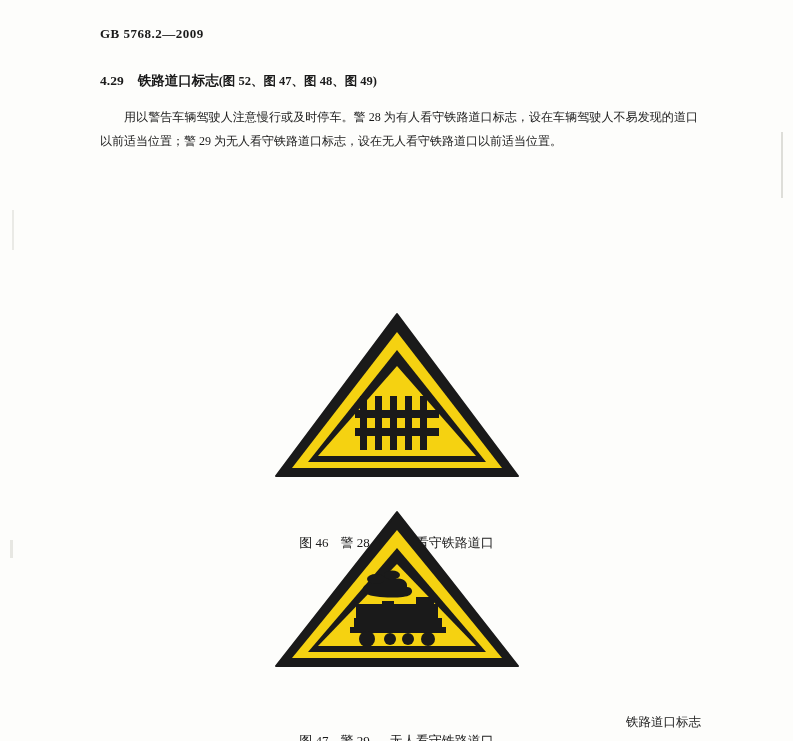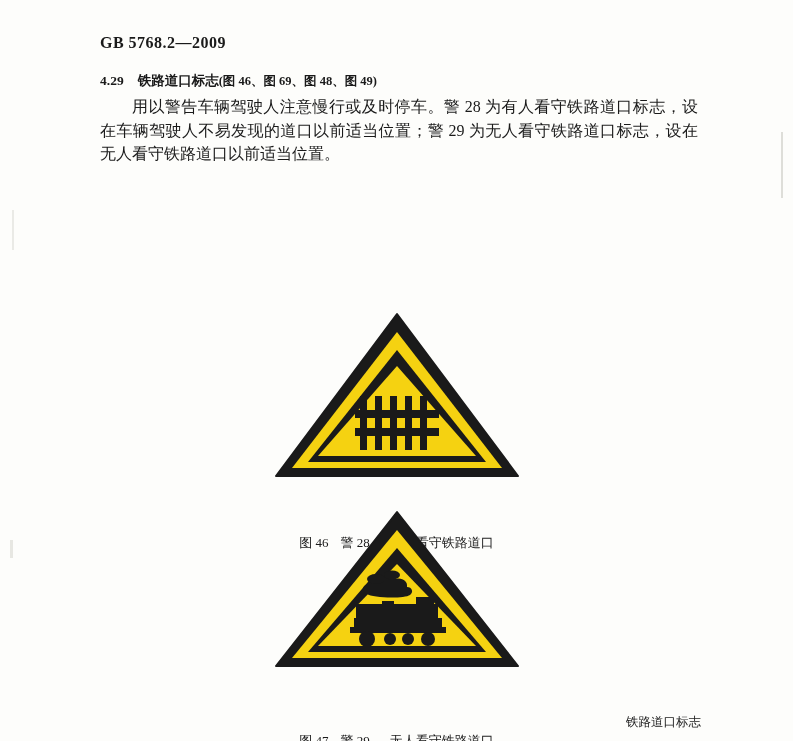--- a/index.html
+++ b/index.html
@@ -22,22 +22,22 @@
   }
   
   .scan-mark {
     position: absolute;
     background: #d8d8d2;
     opacity: .85;
   }
   .header {
     position: absolute;
     left: 100px;
-    top: 34px;
-    font-size: 16px;
+    top: 26px;
+    font-size: 13px;
     letter-spacing: .3px;
     white-space: nowrap;
   }
   .header .gb {
     font-family: "Liberation Serif", serif;
     font-weight: bold;
     letter-spacing: .5px;
   }
   .section-title {
     position: absolute;
@@ -49,23 +49,23 @@
   }
   .section-title .num {
     margin-right: 14px;
   }
   .section-title .figs {
     font-size: 12.5px;
   }
   .body-text {
     position: absolute;
     left: 100px;
-    top: 95px;
+    top: 106px;
     width: 598px;
-    font-size: 16px;
+    font-size: 12px;
     line-height: 23.6px;
     text-align: justify;
     text-justify: inter-ideograph;
   }
   .body-text p {
     margin: 0;
     text-indent: 2em;
   }
 
   
@@ -106,21 +106,21 @@
 
   <div class="scan-mark" style="left:781px;top:132px;width:2px;height:66px;"></div>
   <div class="scan-mark" style="left:12px;top:210px;width:2px;height:40px;opacity:.5;"></div>
   <div class="scan-mark" style="left:10px;top:540px;width:3px;height:18px;opacity:.6;"></div>
 
   <div class="header">
     <span class="gb">GB 5768.2—2009</span>
   </div>
 
   <div class="section-title">
-    <span class="num">4.29</span><span>铁路道口标志</span><span class="figs">(图 46、图 69、图 48、图 49)</span>
+    <span class="num">4.29</span><span>铁路道口标志</span><span class="figs">(图 52、图 47、图 48、图 49)</span>
   </div>
 
   <div class="body-text">
     <p>用以警告车辆驾驶人注意慢行或及时停车。警 28 为有人看守铁路道口标志，设在车辆驾驶人不易发现的道口以前适当位置；警 29 为无人看守铁路道口标志，设在无人看守铁路道口以前适当位置。</p>
   </div>
 
   <div class="figure" style="top:310px;">
     <div class="sign-wrap">
       <svg width="250" height="170" viewBox="0 0 250 170">
 

